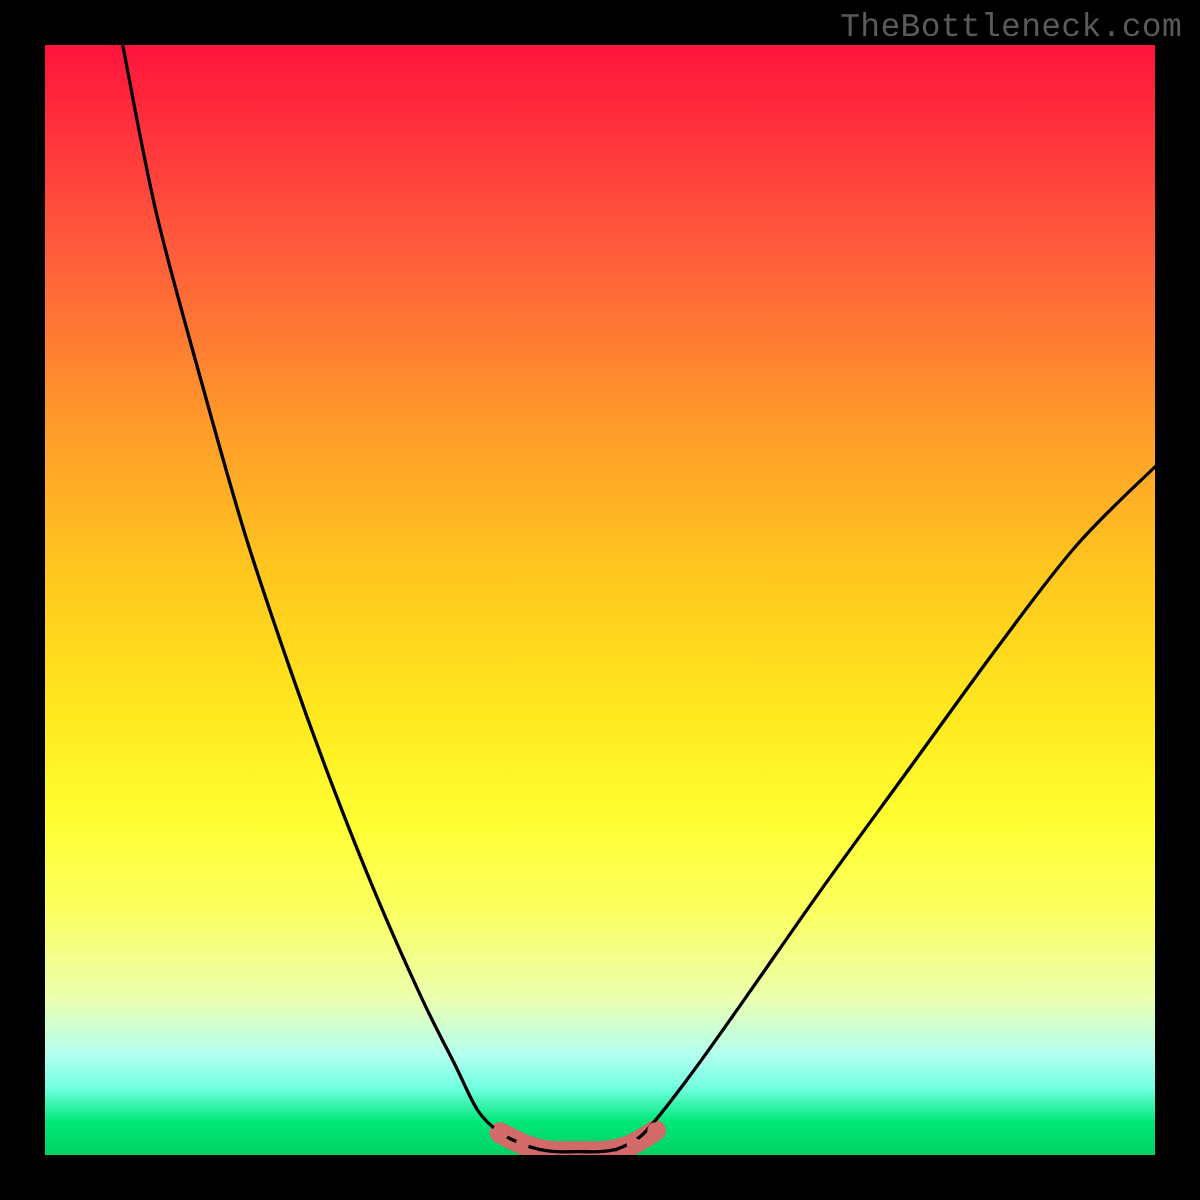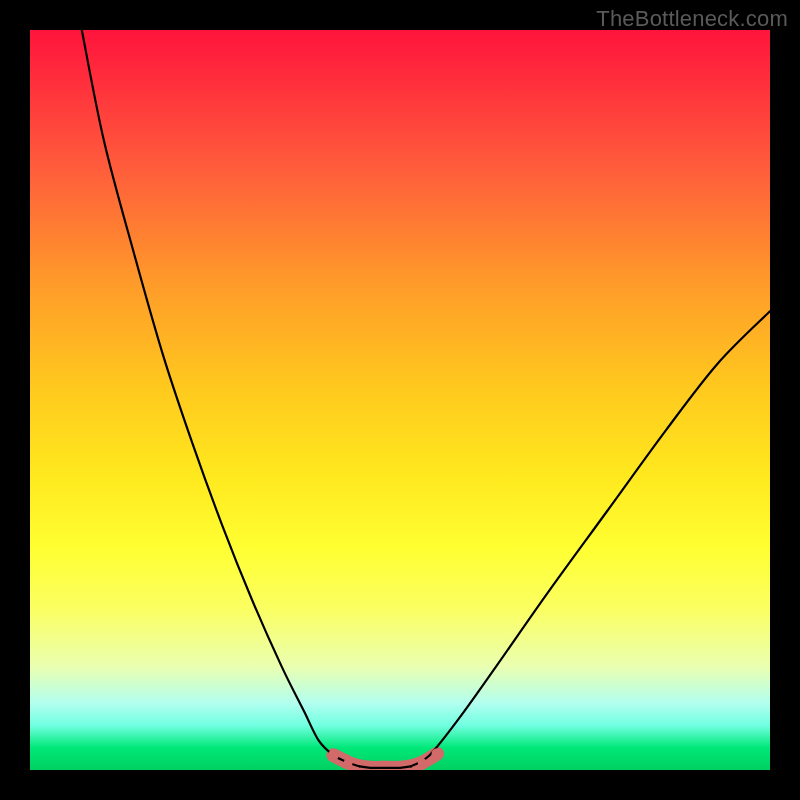--- a/index.html
+++ b/index.html
@@ -28,21 +28,21 @@
       #b2fff0 91%,
       #70ffe0 94%,
       #00e878 97%,
       #00d060 100%
     );
   }
   .watermark {
     position: absolute;
     top: 6px;
     right: 12px;
-    font-family: Liberation Sans, sans-serif;
+    font-family: Liberation Mono, monospace;
     font-size: 22px;
     font-weight: 500;
     color: #5a5a5a;
     letter-spacing: 0.2px;
     z-index: 5;
   }
   svg.curves {
     position: absolute;
     left: 0; top: 0;
     width: 740px; height: 740px;

